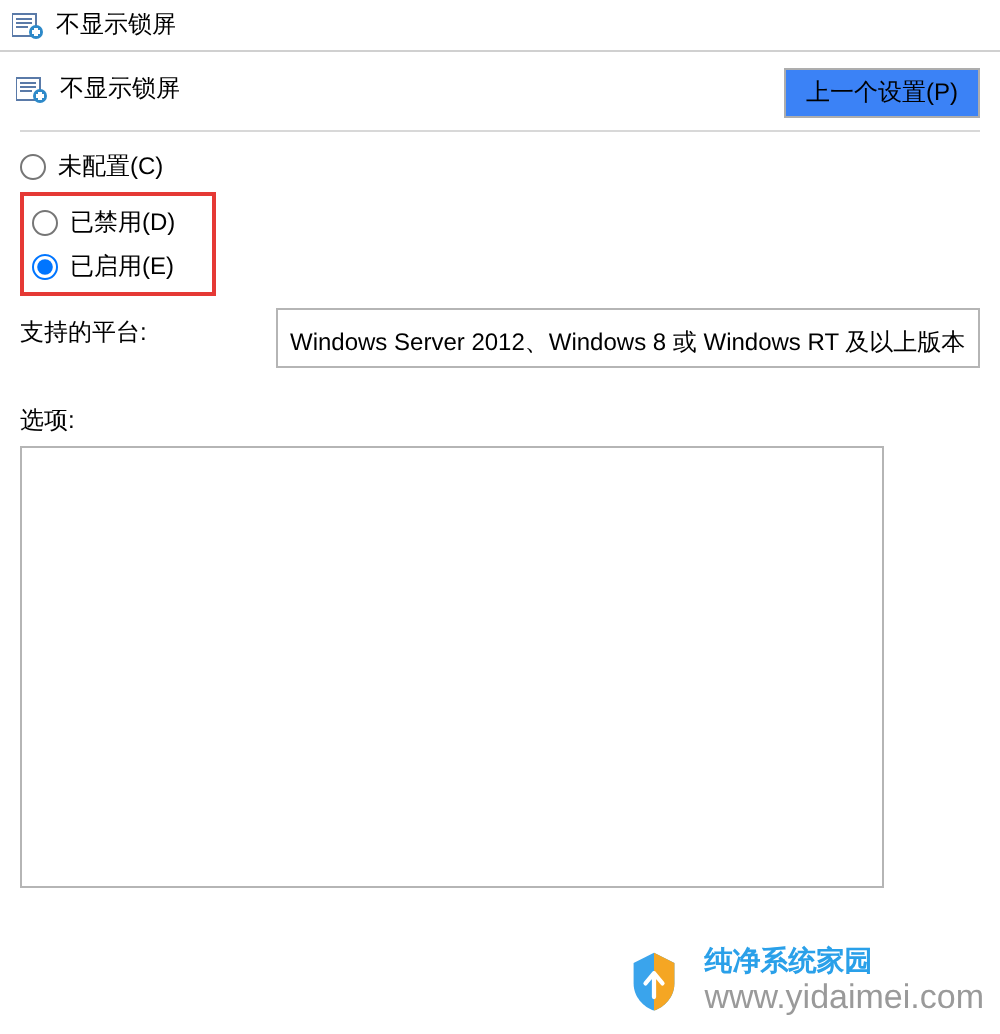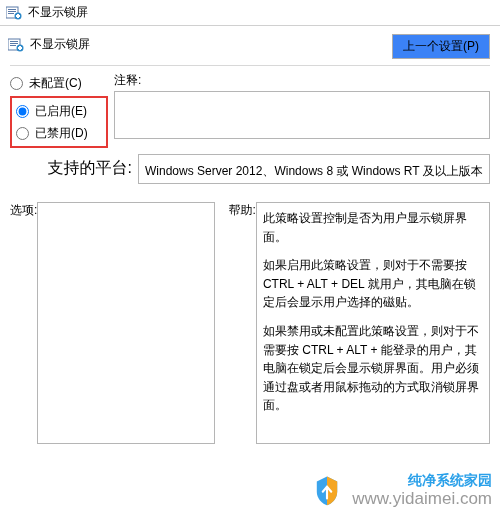--- a/index.html
+++ b/index.html
@@ -78,38 +78,38 @@
       resize: none;
       font-family: inherit;
       font-size: 12px;
       padding: 2px;
     }
     .platform-row {
       display: flex;
       padding: 6px 10px 0 10px;
       align-items: flex-start;
     }
-    .platform-label { width: 128px; text-align: right; padding-right: 6px; padding-top: 4px; font-size: 16px;}
+    .platform-label { width: 128px; padding-right: 6px; padding-top: 4px; font-size: 12px;}
     .platform-box {
       flex: 1;
       border: 1px solid #b5b5b5;
       background: #fff;
       height: 30px;
       padding: 8px 6px;
       font-size: 12px;
       overflow: hidden;
       white-space: nowrap;
     }
     .lower {
       display: flex;
       padding: 18px 10px 0 10px;
       gap: 14px;
       height: 260px;
     }
-    .lower-col { flex: 1; display: flex; flex-direction: row; justify-content: flex-end; }
+    .lower-col { flex: 1; display: flex; flex-direction: column; justify-content: flex-end; }
     .lower-col .col-label { font-size: 12px; margin-bottom: 4px; }
     .lower-box {
       flex: 1;
       border: 1px solid #b5b5b5;
       background: #fff;
       padding: 6px;
       font-size: 12px;
       line-height: 1.55;
       overflow: hidden;
     }
@@ -120,21 +120,21 @@
       bottom: 8px;
       display: flex;
       align-items: center;
       gap: 8px;
       color: #888;
     }
     .wm-logo {
       width: 34px; height: 34px;
     }
     .wm-text { display: flex; flex-direction: column; line-height: 1.2; }
-    .wm-text .l1 { color: #2aa0e9; font-weight: bold; font-size: 14px; text-align: right; }
+    .wm-text .l1 { color: #2aa0e9; font-weight: bold; font-size: 14px; }
     .wm-text .l2 { color: #9a9a9a; font-size: 17px; }
   </style>
 </head>
 <body>
 
 <div class="titlebar">
   <svg class="ticon" viewBox="0 0 16 16">
     <rect x="0" y="2" width="12" height="11" fill="#fff" stroke="#5a7aa8" stroke-width="1"></rect>
     <rect x="2" y="4" width="8" height="1" fill="#5a7aa8"></rect>
     <rect x="2" y="6" width="8" height="1" fill="#5a7aa8"></rect>
@@ -168,52 +168,40 @@
 <hr class="hr">
 
 <div class="config-row">
   <div class="radios">
     <label class="radio-line">
       <input type="radio" name="st" style="">
       <span>未配置(C)</span>
     </label>
     <div class="highlight-box">
       <label class="radio-line">
+        <input type="radio" name="st" style="">
+        <span>已禁用(D)</span>
+      </label>
+      <label class="radio-line">
         <input type="radio" name="st" checked="" style="">
         <span>已启用(E)</span>
       </label>
-      <label class="radio-line">
-        <input type="radio" name="st" style="">
-        <span>已禁用(D)</span>
-      </label>
     </div>
-  </div>
-  <div class="comment-area">
-    <span class="comment-label">注释:</span>
-    <textarea class="comment-box" style=""></textarea>
   </div>
 </div>
 
 <div class="platform-row">
   <div class="platform-label">支持的平台:</div>
   <div class="platform-box">Windows Server 2012、Windows 8 或 Windows RT 及以上版本</div>
 </div>
 
 <div class="lower">
   <div class="lower-col" style="flex:0.9">
     <div class="col-label">选项:</div>
     <div class="lower-box"></div>
-  </div>
-  <div class="lower-col" style="flex:1.15">
-    <div class="col-label">帮助:</div>
-    <div class="lower-box">
-      <p>此策略设置控制是否为用户显示锁屏界面。</p>
-      <p>如果启用此策略设置，则对于不需要按 CTRL + ALT + DEL  就用户，其电脑在锁定后会显示用户选择的磁贴。</p>
-      <p>如果禁用或未配置此策略设置，则对于不需要按 CTRL + ALT + 能登录的用户，其电脑在锁定后会显示锁屏界面。用户必须通过盘或者用鼠标拖动的方式取消锁屏界面。</p>
-    </div>
   </div>
 </div>
 
 <div class="watermark">
   <svg class="wm-logo" viewBox="0 0 40 40">
     <path d="M20 4 L32 10 L32 22 C32 30 26 36 20 38 C14 36 8 30 8 22 L8 10 Z" fill="#3aa4ec"></path>
     <path d="M20 4 L32 10 L32 22 C32 30 26 36 20 38 L20 4 Z" fill="#f5a623"></path>
     <path d="M20 16 L20 30 M15 22 L20 16 L25 22" stroke="#fff" stroke-width="2.5" fill="none" stroke-linecap="round" stroke-linejoin="round"></path>
   </svg>
   <div class="wm-text">

